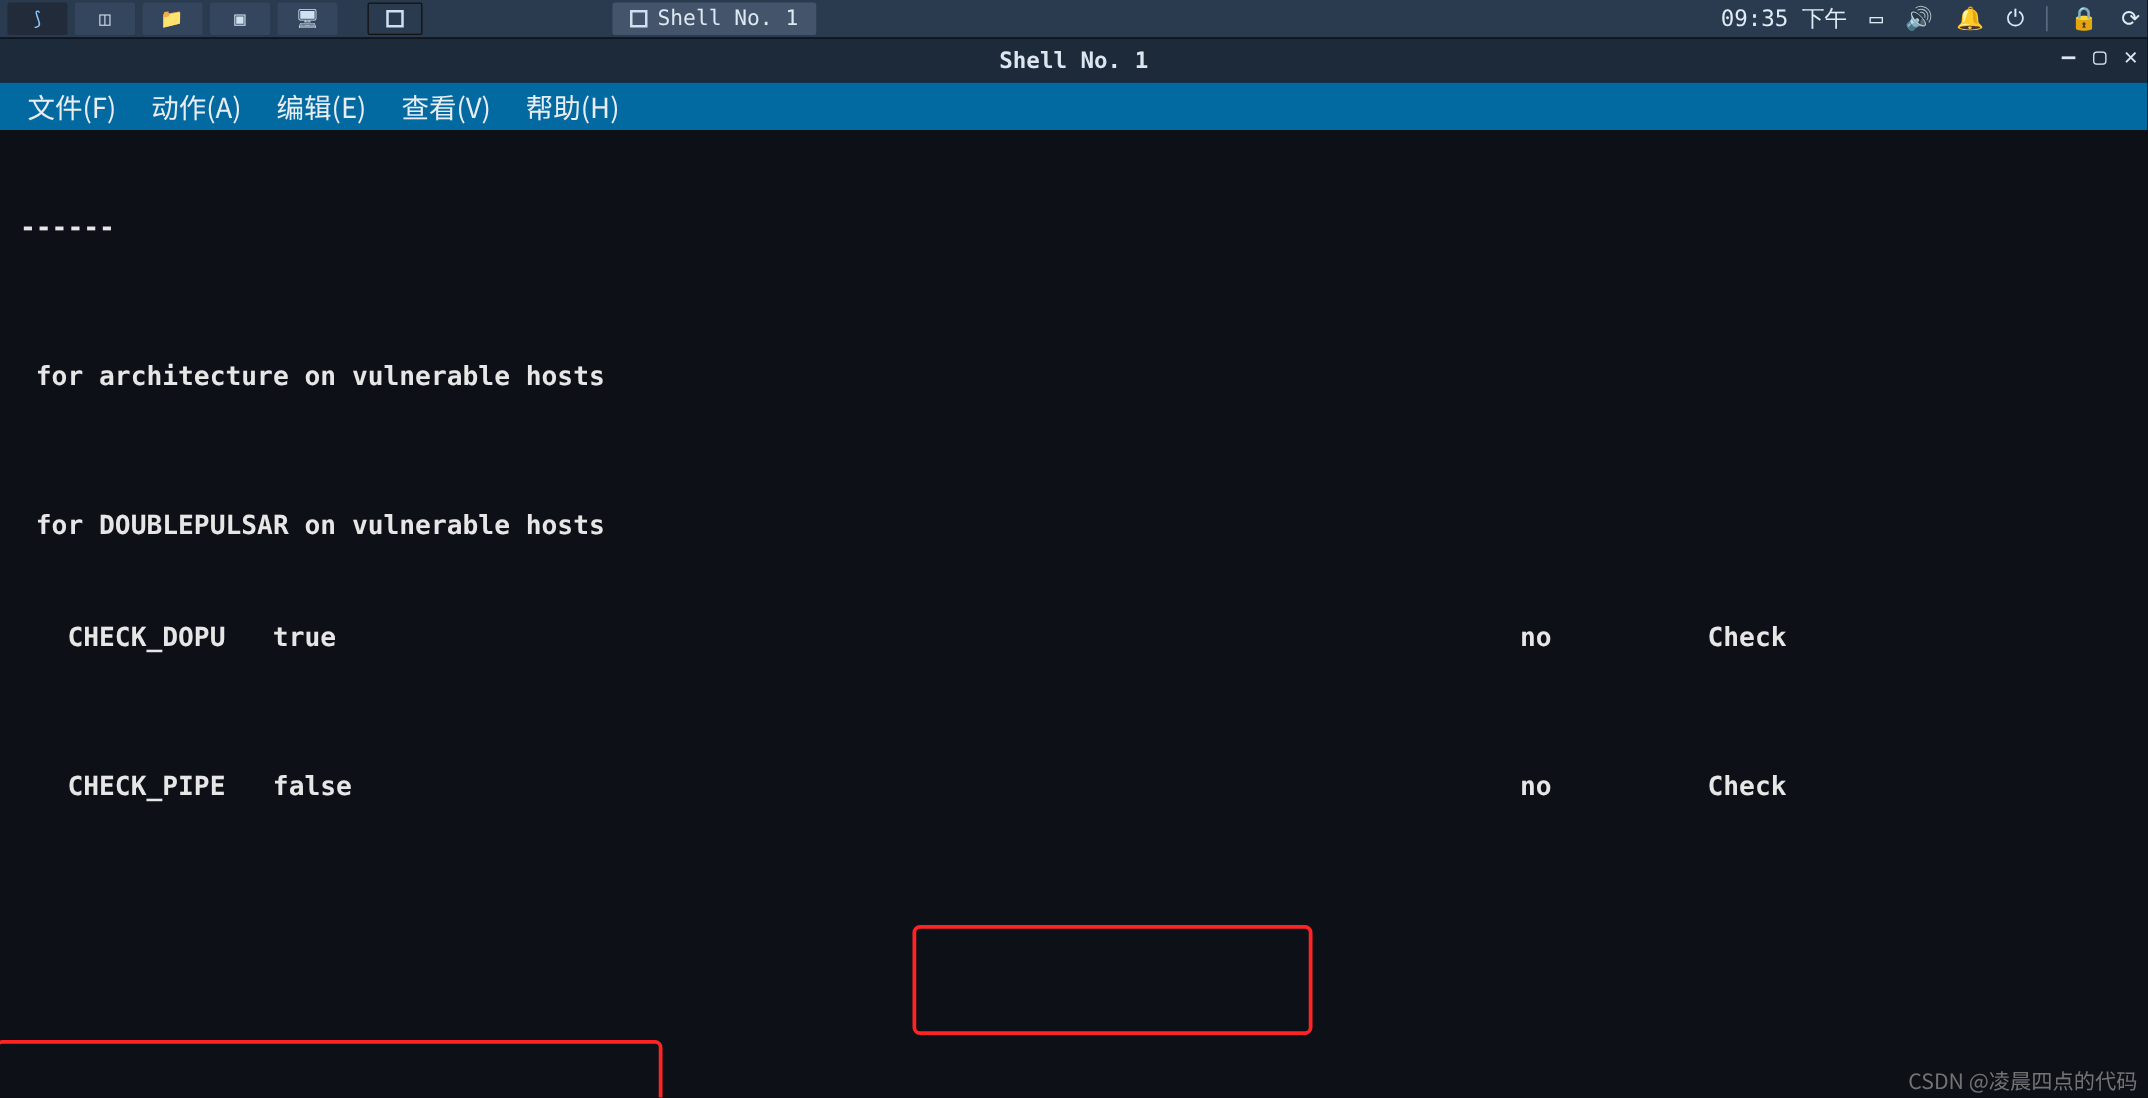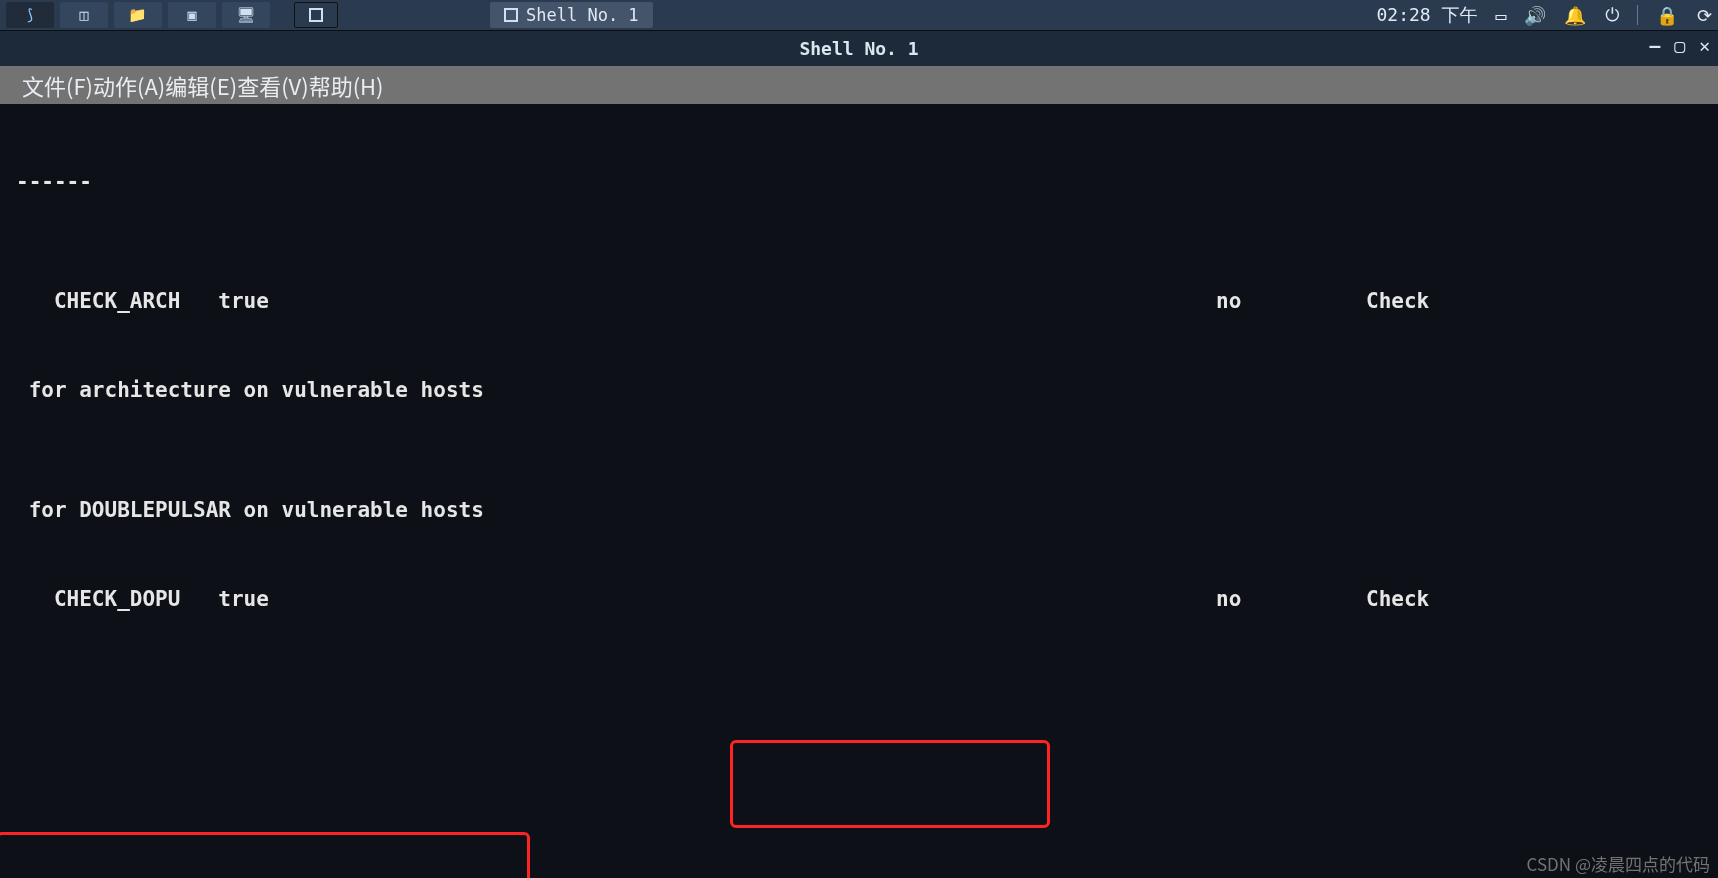--- a/index.html
+++ b/index.html
@@ -54,22 +54,22 @@
     border-top: 1px solid #0a0f16;
   }
   .titlebar .wctl {
     position: absolute; right: 8px; top: 4px;
     display: flex; gap: 14px; font-size: 18px; font-weight: bold;
   }
   .wctl span { cursor: default; }
 
   .menubar {
     height: 38px;
-    background: #737373;
-    display: flex; align-items: center; 
+    background: #0369a1;
+    display: flex; align-items: center; gap: 28px;
     padding: 0 22px;
     font-size: 22px;
     color: #e8edf2;
     font-family: "Noto Sans CJK SC", sans-serif;
   }
 
   .terminal {
     padding: 4px 16px 4px 16px;
     font-size: 21px;
     line-height: 1.42;
@@ -109,21 +109,21 @@
     <div class="tb-taskbtn active">
       <span class="tsq"></span>
     </div>
     <div style="width:140px"></div>
     <div class="tb-taskbtn">
       <span class="tsq"></span>
       <span>Shell No. 1</span>
     </div>
   </div>
   <div class="taskbar-right">
-    <span>02:28 下午</span>
+    <span>09:35 下午</span>
     <span class="tr-icon">▭</span>
     <span class="tr-icon">🔊</span>
     <span class="tr-icon">🔔</span>
     <span class="tr-icon">⏻</span>
     <span class="tr-sep"></span>
     <span class="tr-icon">🔒</span>
     <span class="tr-icon">⟳</span>
   </div>
 </div>
 
@@ -140,26 +140,26 @@
   <span>文件(F)</span>
   <span>动作(A)</span>
   <span>编辑(E)</span>
   <span>查看(V)</span>
   <span>帮助(H)</span>
 </div>
 
 <div class="terminal">
   <div class="line">------</div>
 
-  <div class="line"><span style="display:inline-block;width:1200px">   CHECK_ARCH   true</span><span style="display:inline-block;width:150px">no</span><span>Check</span></div>
   <div class="line"> for architecture on vulnerable hosts</div>
 
   <div class="line"> for DOUBLEPULSAR on vulnerable hosts</div>
   <div class="line"><span style="display:inline-block;width:1200px">   CHECK_DOPU   true</span><span style="display:inline-block;width:150px">no</span><span>Check</span></div>
 
+  <div class="line"><span style="display:inline-block;width:1200px">   CHECK_PIPE   false</span><span style="display:inline-block;width:150px">no</span><span>Check</span></div>
 
   
   
 
   
   
 
   
   
 

